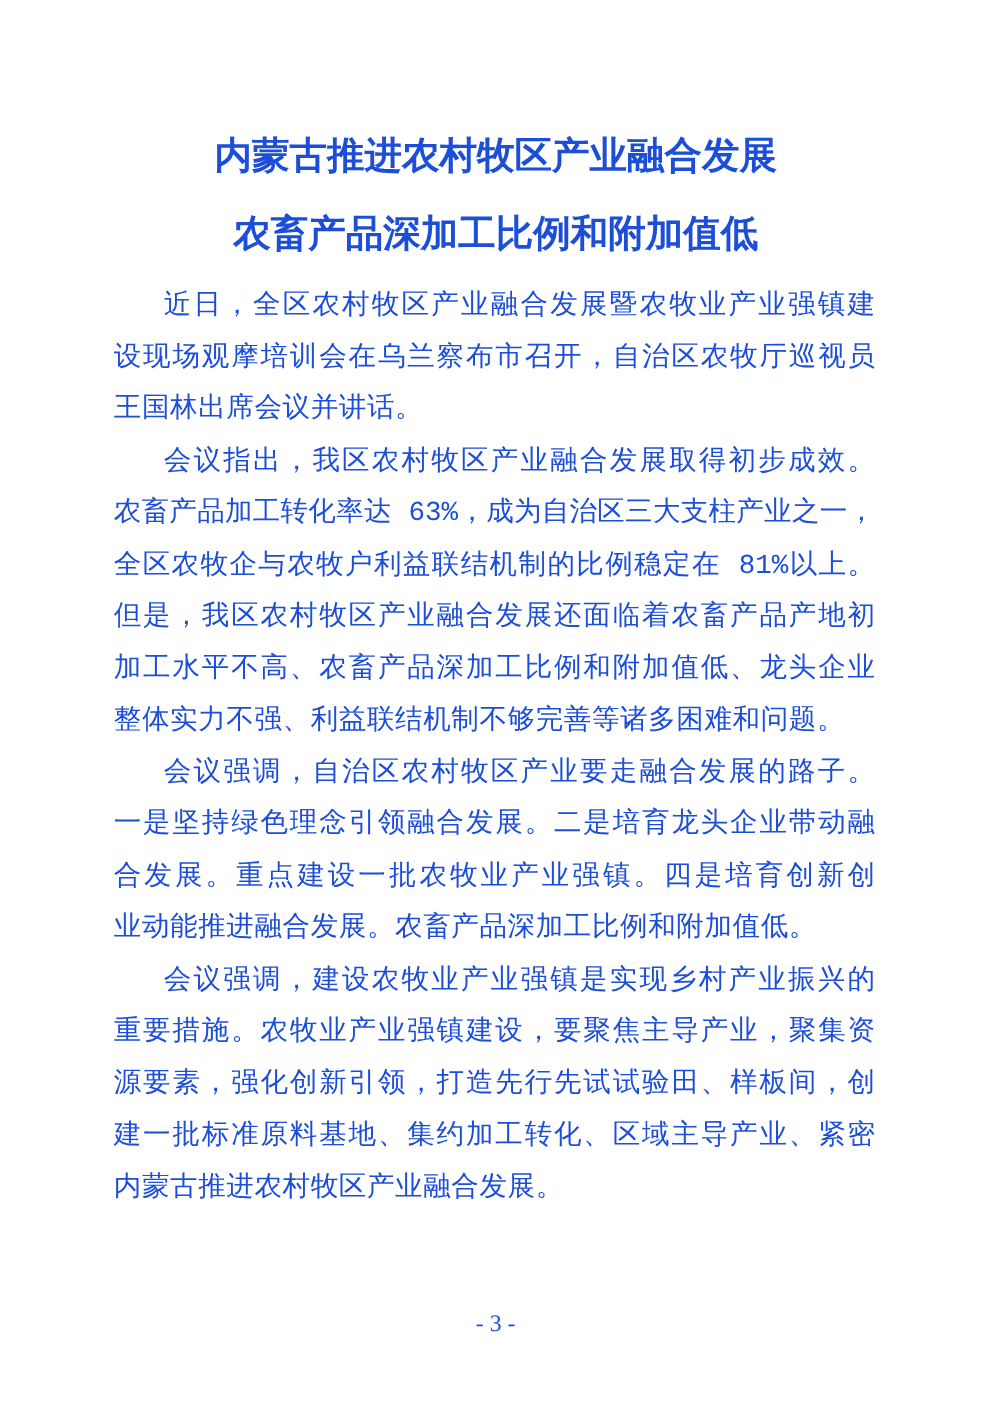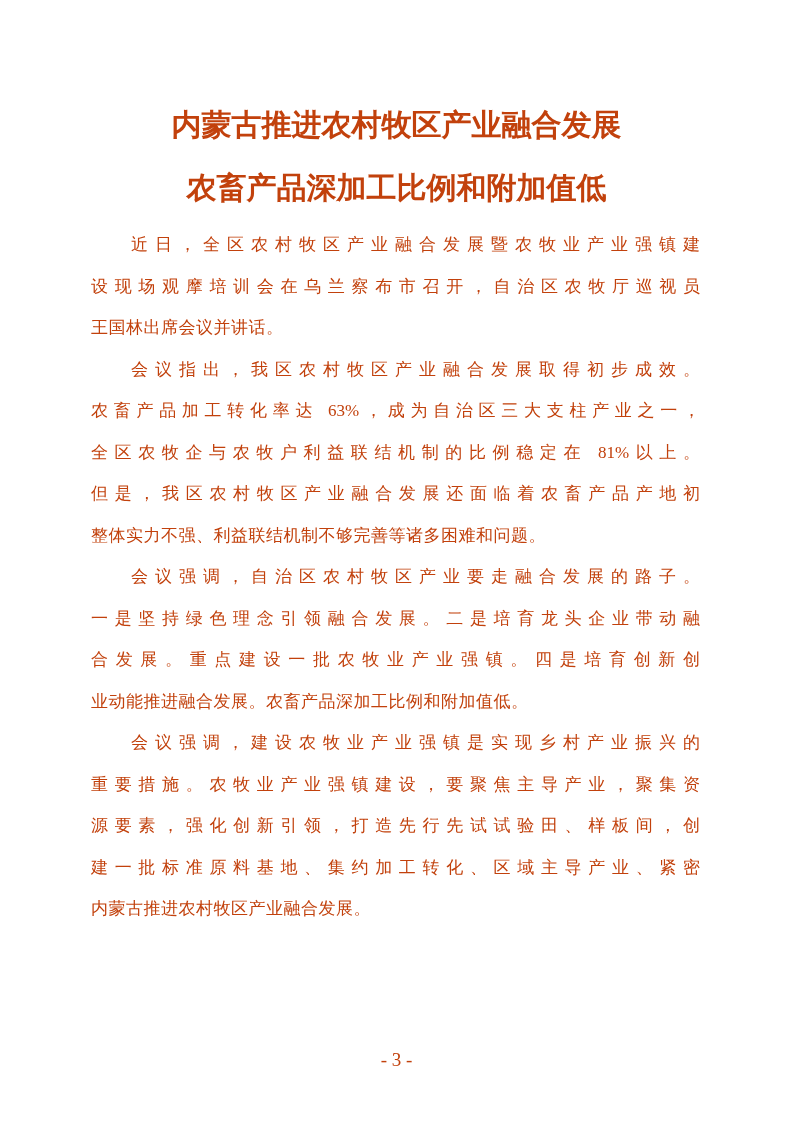--- a/index.html
+++ b/index.html
@@ -7,21 +7,21 @@
     padding: 0;
     background: #ffffff;
   }
   .page {
     position: relative;
     width: 793px;
     height: 1122px;
     background: #ffffff;
     overflow: hidden;
     font-family: "Liberation Serif", "DejaVu Serif", serif;
-    color: #c2410c;
+    color: #1d4ed8;
   }
   .title-line {
     position: absolute;
     left: 0;
     width: 793px;
     margin: 0;
     text-align: center;
     font-size: 30px;
     font-weight: bold;
     line-height: 40px;
@@ -36,24 +36,25 @@
     top: 224px;
     width: 609px;
   }
   .para {
     margin: 0;
     padding: 0;
   }
   .line {
     height: 41.5px;
     line-height: 41.5px;
-    font-size: 17px;
+    font-size: 22px;
     text-align: justify;
     text-align-last: justify;
     overflow: hidden;
+    font-family: Liberation Mono, monospace;
   }
   .line.first {
     text-indent: 40px;
   }
   .line.last {
     text-align: right;
     text-align-last: left;
     letter-spacing: 0.5px;
   }
   .page-number {
@@ -78,20 +79,21 @@
       <div class="para">
         <div class="line first">近日，全区农村牧区产业融合发展暨农牧业产业强镇建</div>
         <div class="line">设现场观摩培训会在乌兰察布市召开，自治区农牧厅巡视员</div>
         <div class="line last">王国林出席会议并讲话。</div>
       </div>
       <div class="para">
         <div class="line first">会议指出，我区农村牧区产业融合发展取得初步成效。</div>
         <div class="line">农畜产品加工转化率达 63%，成为自治区三大支柱产业之一，</div>
         <div class="line">全区农牧企与农牧户利益联结机制的比例稳定在 81%以上。</div>
         <div class="line">但是，我区农村牧区产业融合发展还面临着农畜产品产地初</div>
+        <div class="line">加工水平不高、农畜产品深加工比例和附加值低、龙头企业</div>
         <div class="line last">整体实力不强、利益联结机制不够完善等诸多困难和问题。</div>
       </div>
       <div class="para">
         <div class="line first">会议强调，自治区农村牧区产业要走融合发展的路子。</div>
         <div class="line">一是坚持绿色理念引领融合发展。二是培育龙头企业带动融</div>
         <div class="line">合发展。重点建设一批农牧业产业强镇。四是培育创新创</div>
         <div class="line last">业动能推进融合发展。农畜产品深加工比例和附加值低。</div>
       </div>
       <div class="para">
         <div class="line first">会议强调，建设农牧业产业强镇是实现乡村产业振兴的</div>

